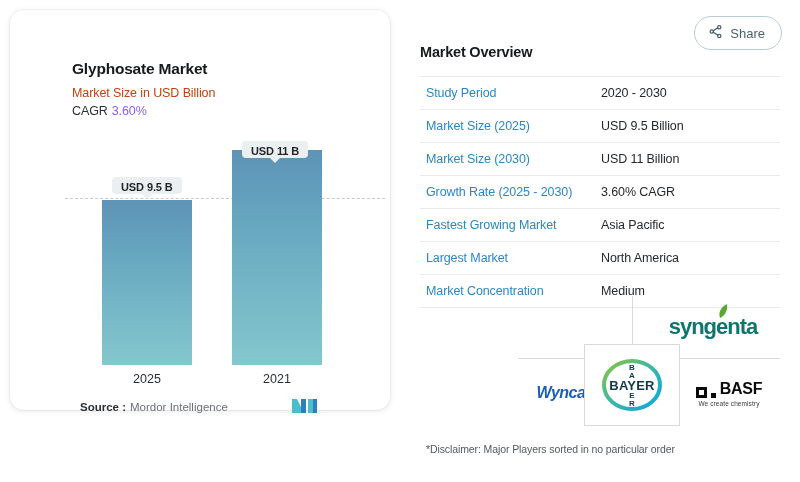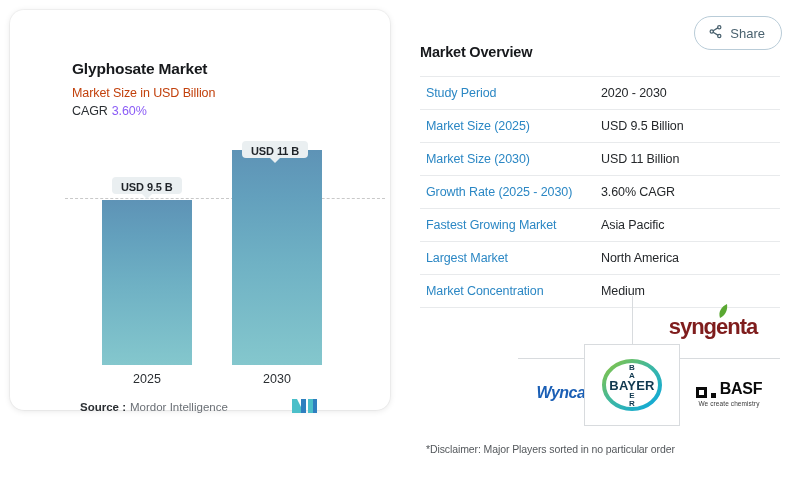--- a/index.html
+++ b/index.html
@@ -128,21 +128,21 @@
   .lc-syn     { left: 128px; top: 0px;  width: 134px; height: 62px; }
   .lc-wynca   { left: 0px;   top: 66px; width: 118px; height: 62px; }
   .lc-basf    { left: 160px; top: 66px; width: 102px; height: 62px; }
   .lc-bayer   { left: 66px;  top: 48px; width: 96px;  height: 82px;
                 background: #fff; border: 1px solid #d8dbde; z-index: 5; }
 
   .gl-v { position: absolute; left: 114px; top: 0px; width: 1px; height: 54px; background: #d8dbde; }
   .gl-h { position: absolute; left: 0px; top: 62px; width: 262px; height: 1px; background: #d8dbde; }
 
   .upl-text { font-size: 21px; font-weight: 500; color: #1b1b1b; letter-spacing: -0.5px; }
-  .syn-text { font-size: 22px; font-weight: bold; color: #7f1d1d; letter-spacing: -1px; position: relative; }
+  .syn-text { font-size: 22px; font-weight: bold; color: #0f766e; letter-spacing: -1px; position: relative; }
   .wynca-text { font-size: 16px; font-weight: bold; font-style: italic; color: #1b5fb5; letter-spacing: -0.5px; }
   .wynca-cn { font-size: 15px; font-weight: bold; font-style: normal; color: #1b5fb5; margin-left: 2px; }
   .basf-text { font-size: 16px; font-weight: bold; color: #0a0a0a; letter-spacing: -0.3px; }
   .basf-tag { font-size: 6.5px; color: #3a3a3a; margin-top: 2px; letter-spacing: 0.1px; }
 
   .disclaimer {
     position: absolute; left: 426px; top: 443px;
     font-size: 10.5px; color: #54585c; letter-spacing: -0.1px;
   }
 </style>
@@ -175,21 +175,21 @@
     <div class="plot">
       <div class="dashline"></div>
 
       <div class="bar bar-2025"></div>
       <div class="bar bar-2030"></div>
 
       <div class="bar-label label-2025">USD 9.5 B</div>
       <div class="bar-label label-2030">USD 11 B</div>
 
       <div class="xtick xtick-2025">2025</div>
-      <div class="xtick xtick-2030">2030</div>
+      <div class="xtick xtick-2030">2021</div>
     </div>
 
     <div class="source-row">
       <span class="source-label">Source :</span><span class="source-name">Mordor Intelligence</span>
     </div>
 
     <div class="mi-logo">
       <svg width="26" height="16" viewBox="0 0 26 16">
         <polygon points="0,15 0,1 5,1 9,9 9,15" fill="#4bbfc9"></polygon>
         <polygon points="9,15 9,1 14,1 14,15" fill="#2f7fbf"></polygon>

